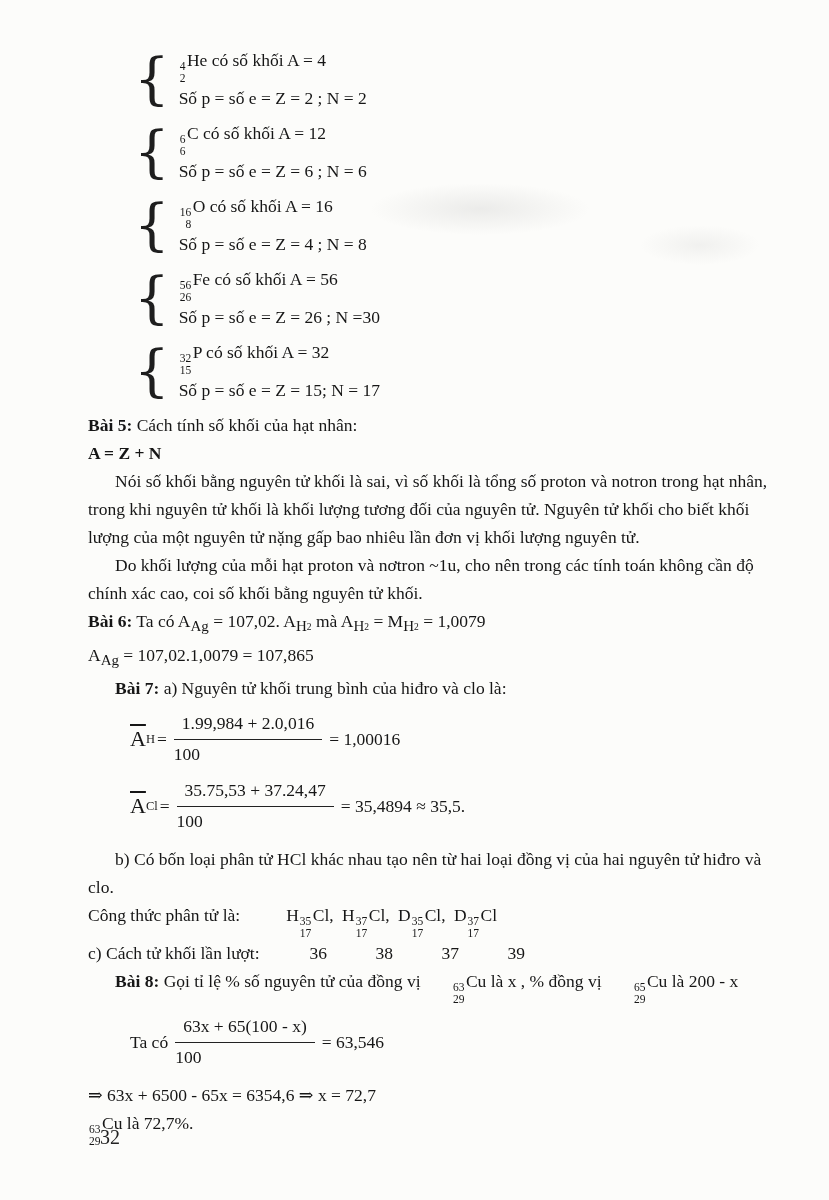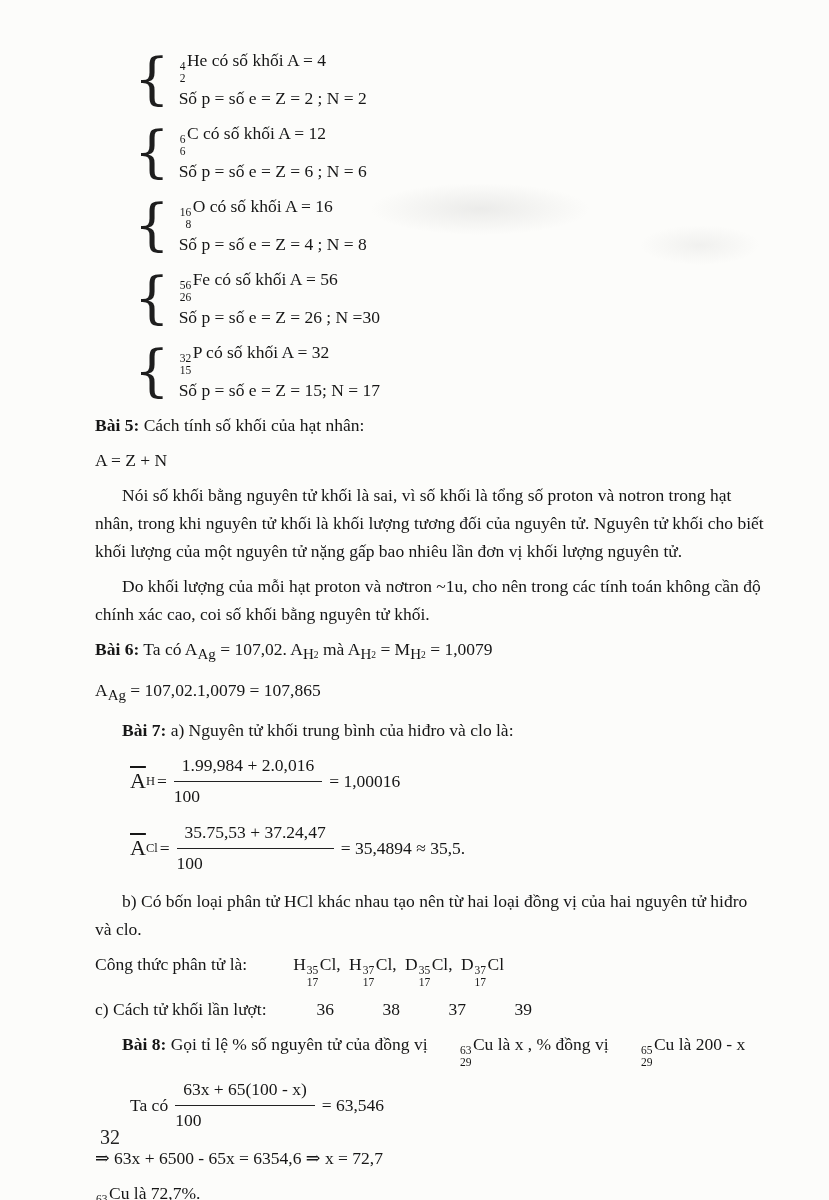--- a/index.html
+++ b/index.html
@@ -1,29 +1,29 @@
 <!DOCTYPE html>
 <html><head>
 <meta charset="utf-8">
 <style>
   html,body{margin:0;padding:0;}
   body{background:#d8d8d8;}
   .page{position:relative;width:829px;height:1200px;margin:0 auto;background:#fcfcfa;
         font-family:"Liberation Serif","DejaVu Serif",serif;color:#161616;overflow:hidden;}
   .content{padding:46px 54px 0 88px;font-size:17.5px;line-height:28px;}
-  .content p{margin:7px;}
+  .content p{margin:0;}
   .line{min-height:28px;}
   b{font-weight:bold;}
   .brace-group{display:flex;align-items:center;margin-left:46px;margin-bottom:7px;}
   .brace{font-size:56px;line-height:56px;margin-right:9px;color:#1e1e1e;
          font-family:"DejaVu Serif",serif;font-weight:400;}
   .stack{display:inline-flex;flex-direction:column;align-items:flex-end;
          font-size:11.5px;line-height:11.5px;vertical-align:-4px;margin:0 1.5px 0 1px;}
   .indent{text-indent:27px;}
-  .formula-centered{margin-left:78px;margin-top:3px;margin-bottom:3px;}
+  .formula-centered{margin-left:78px;margin-top:3px;margin-bottom:3px;font-weight:bold;}
   .eq-b6{margin-left:118px;margin-top:7px;margin-bottom:7px;}
   .subg{font-size:15px;vertical-align:-4px;}
   .subsub{font-size:9.5px;vertical-align:-3px;}
   .eqrow{display:flex;align-items:center;margin:9px 0 11px 42px;}
   .abar{font-size:22px;line-height:24px;text-decoration:overline;}
   .absub{font-size:12.5px;vertical-align:-6px;margin-right:2px;}
   .frac{display:inline-flex;flex-direction:column;text-align:left;margin:0 7px;}
   .frac .num{padding:0 8px 3px;border-bottom:1.5px solid #222;line-height:25px;}
   .frac .den{padding-top:2px;line-height:25px;}
   .ml42{margin-left:42px;}

